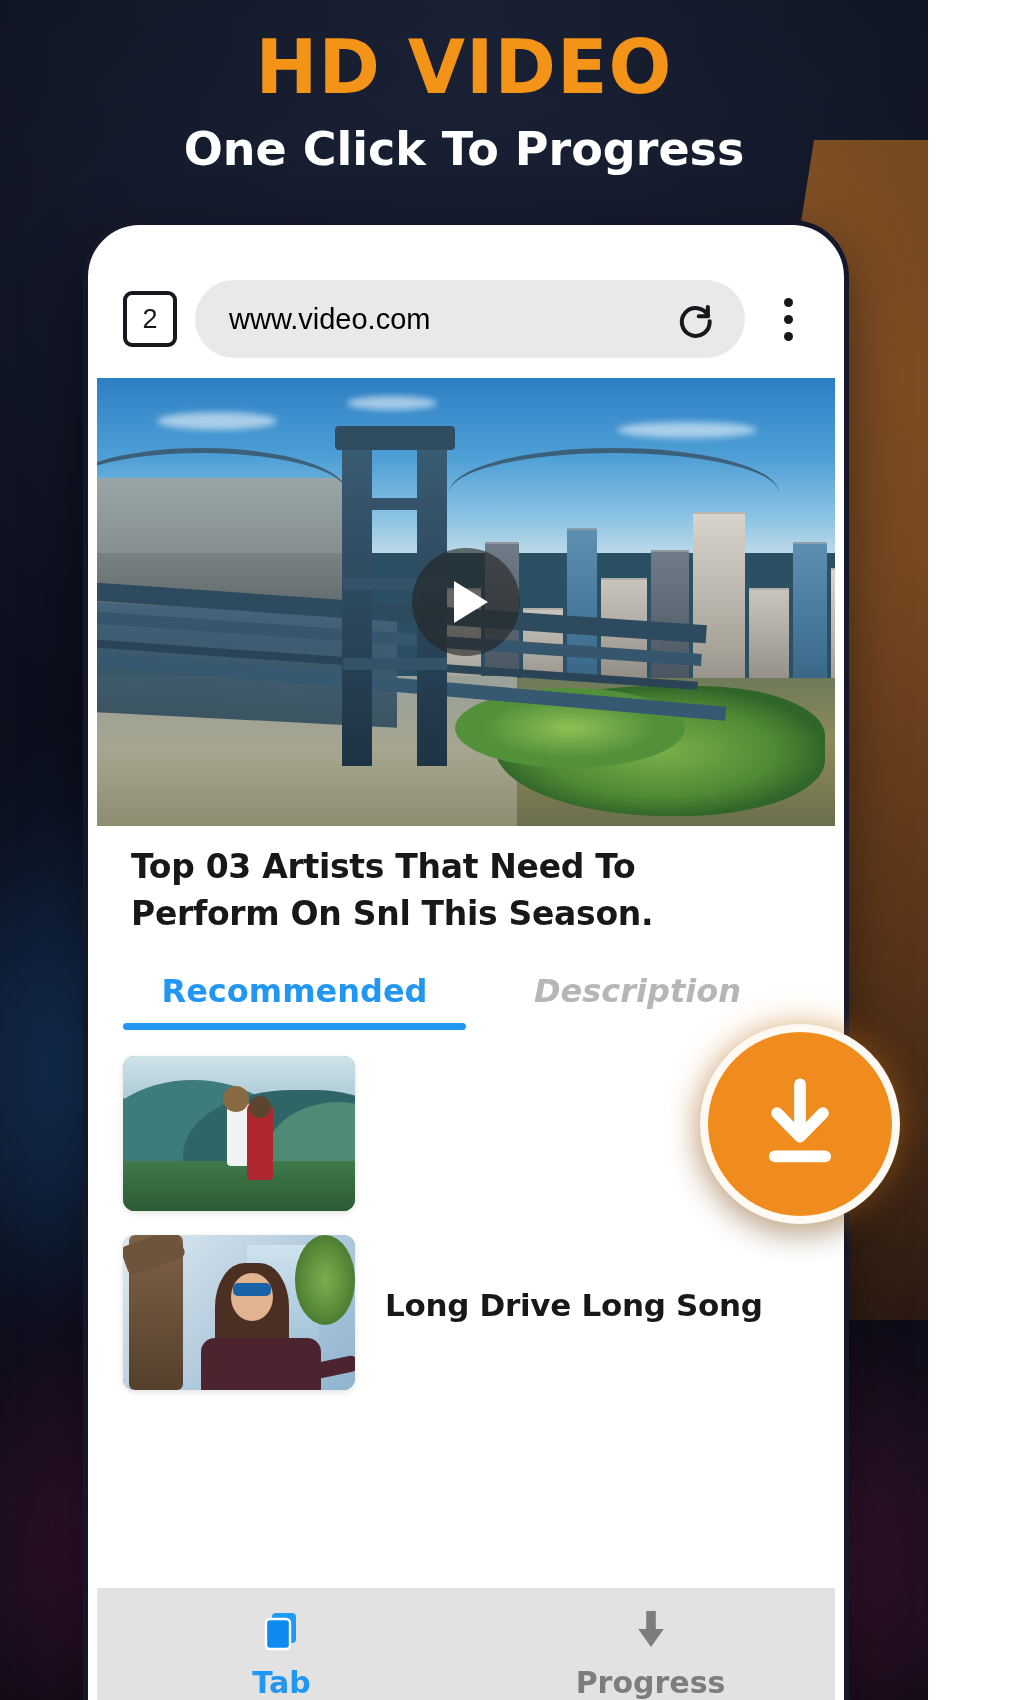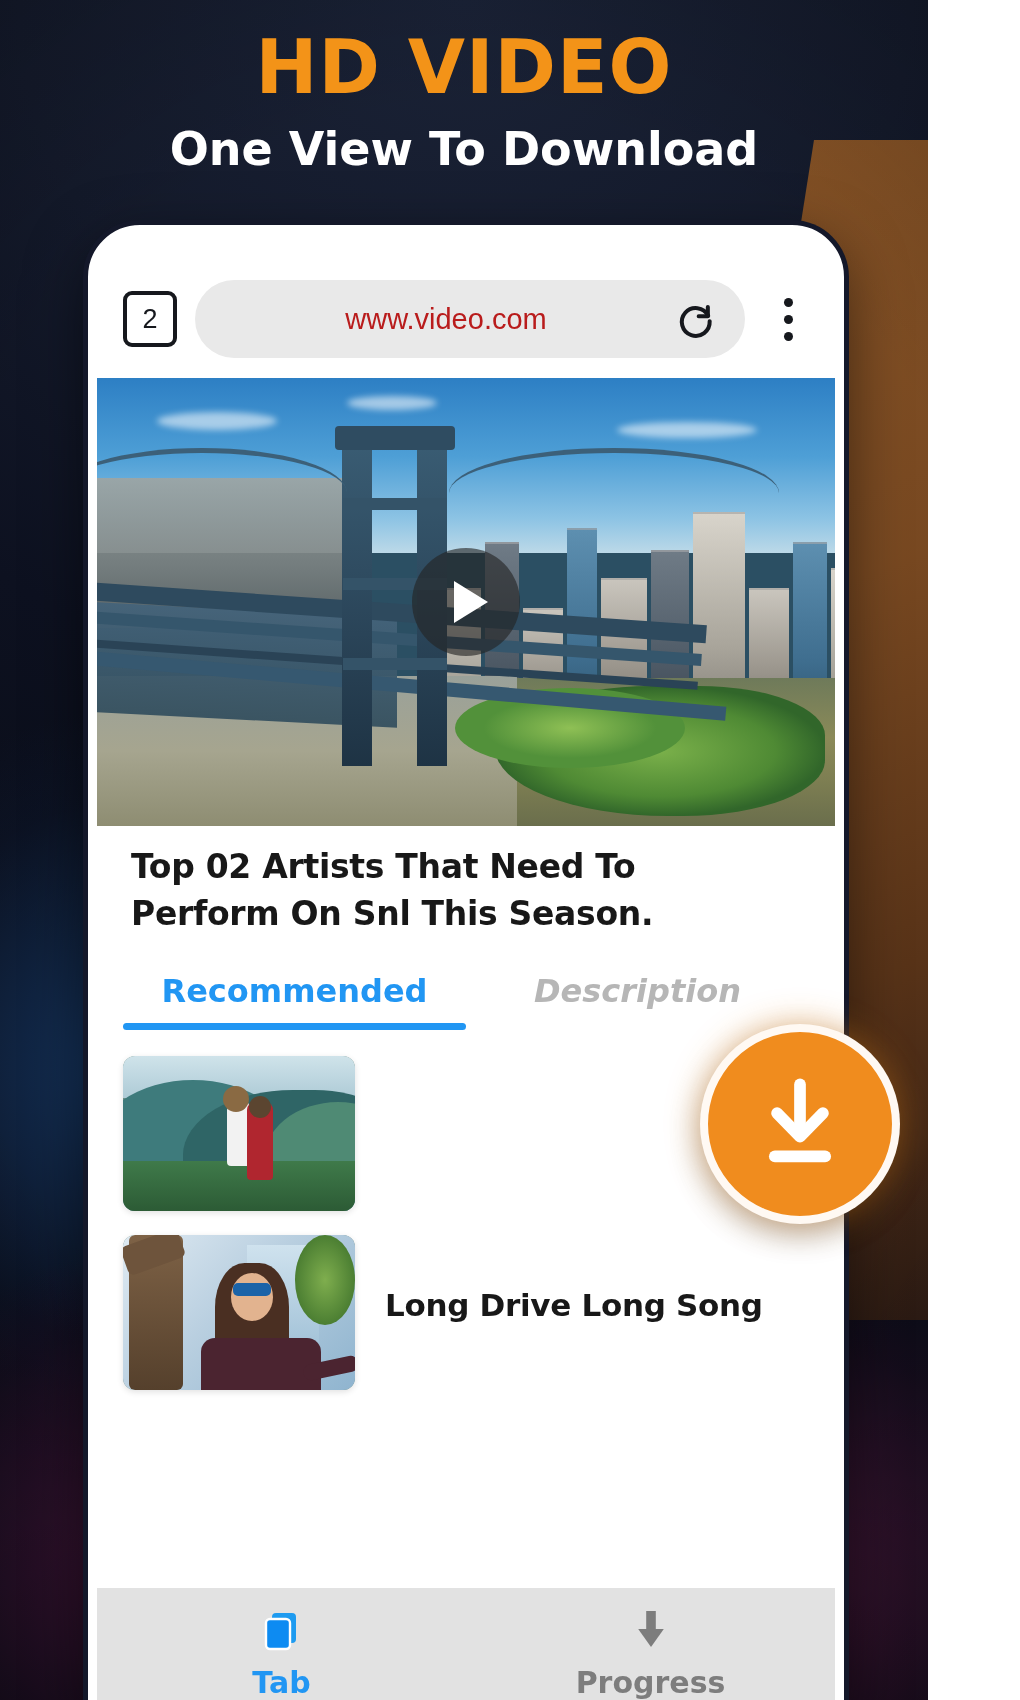--- a/index.html
+++ b/index.html
@@ -125,24 +125,23 @@
     background: #e9e9e9;
     border-radius: 39px;
     display: flex;
     align-items: center;
     padding: 0 28px 0 34px;
     gap: 10px;
   }
   .url-text {
     flex: 1 1 auto;
     font-size: 29px;
-    color: #b91c1c;
+    color: #000000;
     white-space: nowrap;
     overflow: hidden;
-    text-align: center;
   }
   .reload-icon { flex: 0 0 auto; width: 44px; height: 44px; display:block; }
   .kebab {
     flex: 0 0 auto;
     width: 46px;
     display: flex; flex-direction: column; align-items: center; gap: 8px;
     padding-left: 4px;
   }
   .kebab i { width: 9px; height: 9px; border-radius: 50%; background: #16181d; display:block; }
 
@@ -427,21 +426,21 @@
 
   <div class="bg-base"></div>
   <div class="bg-blue-tl"></div>
   <div class="bg-purple-bl"></div>
   <div class="bg-purple-br"></div>
   <div class="bg-brown"></div>
   <div class="bg-vignette"></div>
 
   <div class="headline">
     <div class="line1">HD VIDEO</div>
-    <div class="line2">One View To Download</div>
+    <div class="line2">One Click To Progress</div>
   </div>
 
   <div class="phone">
     <div class="screen">
 
       <div class="browser-bar">
         <div class="tab-count">
           <span>2</span>
         </div>
         <div class="url-pill">
@@ -495,21 +494,21 @@
         <div class="tower-cross" style="top:280px;"></div>
         <div class="cable" style="left:-40px; top:70px; width:290px;"></div>
         <div class="cable" style="left:352px; top:70px; width:330px;"></div>
 
         <div class="play-badge">
           <div class="tri"></div>
         </div>
       </div>
 
 
-      <div class="video-title">Top 02 Artists That Need To Perform On Snl This Season.</div>
+      <div class="video-title">Top 03 Artists That Need To Perform On Snl This Season.</div>
 
       <div class="tabs">
         <div class="tab active">Recommended</div>
         <div class="tab inactive">Description</div>
         <div class="tab-underline"></div>
       </div>
 
       <div class="rec-list">
 
         <div class="rec-item">

